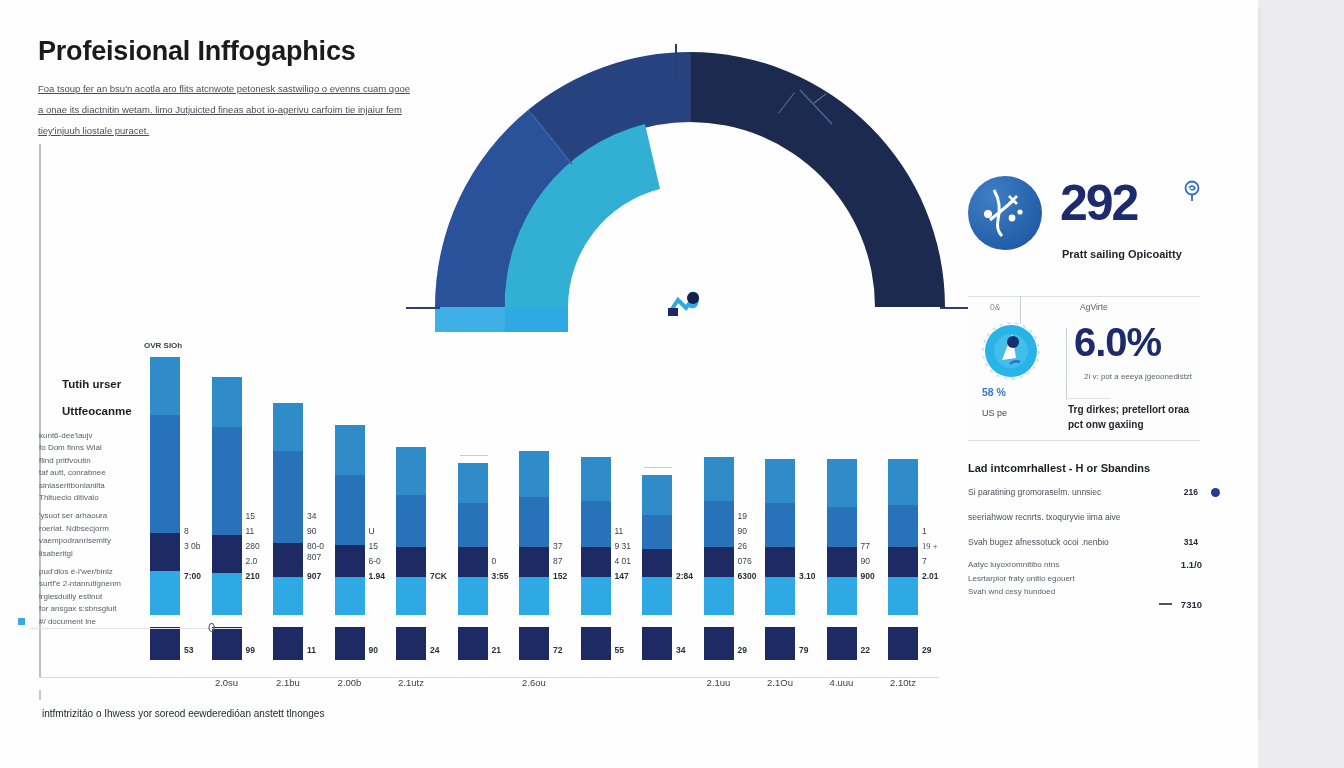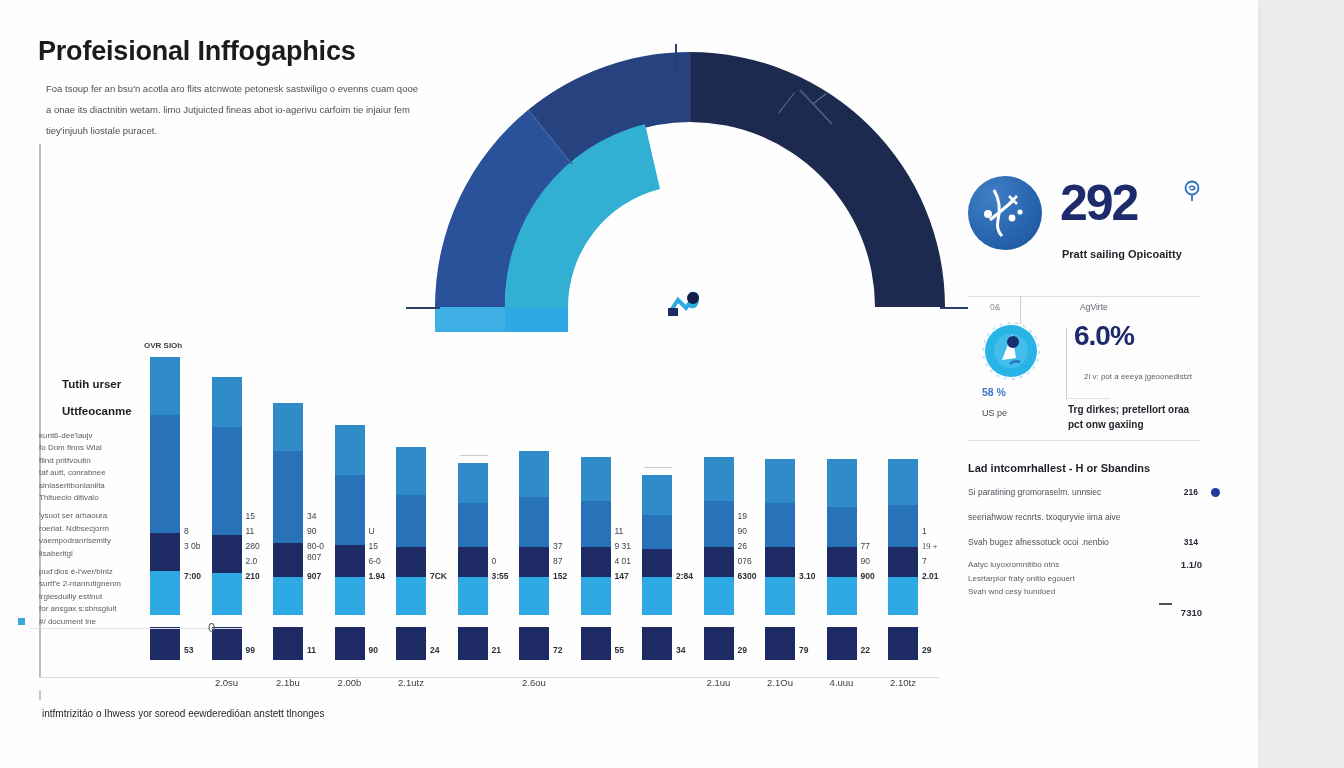--- a/index.html
+++ b/index.html
@@ -30,23 +30,24 @@
     background: linear-gradient(to right, rgba(0,0,0,0.045), rgba(0,0,0,0));
   }
 
   
   .title {
     position: absolute; left: 38px; top: 36px;
     font-size: 27px; font-weight: bold; color: #1b1b1b;
     letter-spacing: -0.2px;
   }
   .intro {
-    position: absolute; left: 46px; top: 78px; width: 372px;
+    position: absolute; left: 38px; top: 78px; width: 372px;
     font-size: 9.5px; line-height: 21px; color: #4b4f55;
     filter: blur(0.45px);
+    text-decoration: underline;
   }
   .intro-right {
     position: absolute; left: 940px; top: 78px; width: 280px;
     font-size: 9px; line-height: 20px; color: #3e4453;
     filter: blur(0.45px);
   }
 
   
   .axis-y {
     position: absolute; left: 39px; top: 144px;
@@ -170,21 +171,21 @@
   .pct-mini {
     position: absolute; left: 22px; top: 10px;
     font-size: 8.5px; color: #8a9098; filter: blur(0.5px);
   }
   .pct-mini2 {
     position: absolute; left: 112px; top: 10px;
     font-size: 8.5px; color: #5d636c; filter: blur(0.5px);
   }
   .pct-big {
     position: absolute; left: 106px; top: 28px;
-    font-size: 28px; font-weight: bold; color: #1d2a6b;
+    font-size: 40px; font-weight: bold; color: #1d2a6b;
     letter-spacing: -1px; filter: blur(0.3px);
   }
   .pct-note {
     position: absolute; left: 116px; top: 78px; width: 110px;
     font-size: 8px; line-height: 13px; color: #5e646e;
     filter: blur(0.5px);
   }
   .pct-footL {
     position: absolute; left: 14px; top: 116px;
     font-size: 9px; color: #434a53; filter: blur(0.5px);
@@ -215,21 +216,21 @@
   }
   .legend-small {
     position: relative; font-size: 8px; line-height: 13.5px;
     color: #596069; filter: blur(0.5px); margin-top: -4px;
   }
   .legend-small .v1 {
     position: absolute; right: 18px; top: 0;
     font-weight: bold; color: #2a303a; font-size: 9.5px;
   }
   .legend-small .v2 {
-    position: absolute; right: 18px; top: 48px;
+    position: absolute; right: 18px; top: 40px;
     font-weight: bold; color: #2a303a; font-size: 9.5px;
   }
   .legend-small .dash {
     position: absolute; right: 48px; top: 45px;
     width: 13px; height: 1.6px; background: #4d535c;
   }
   .legend-sq {
     position: absolute; left: 18px; top: 618px;
     width: 7px; height: 7px; background: #3aa7dd;
   }

